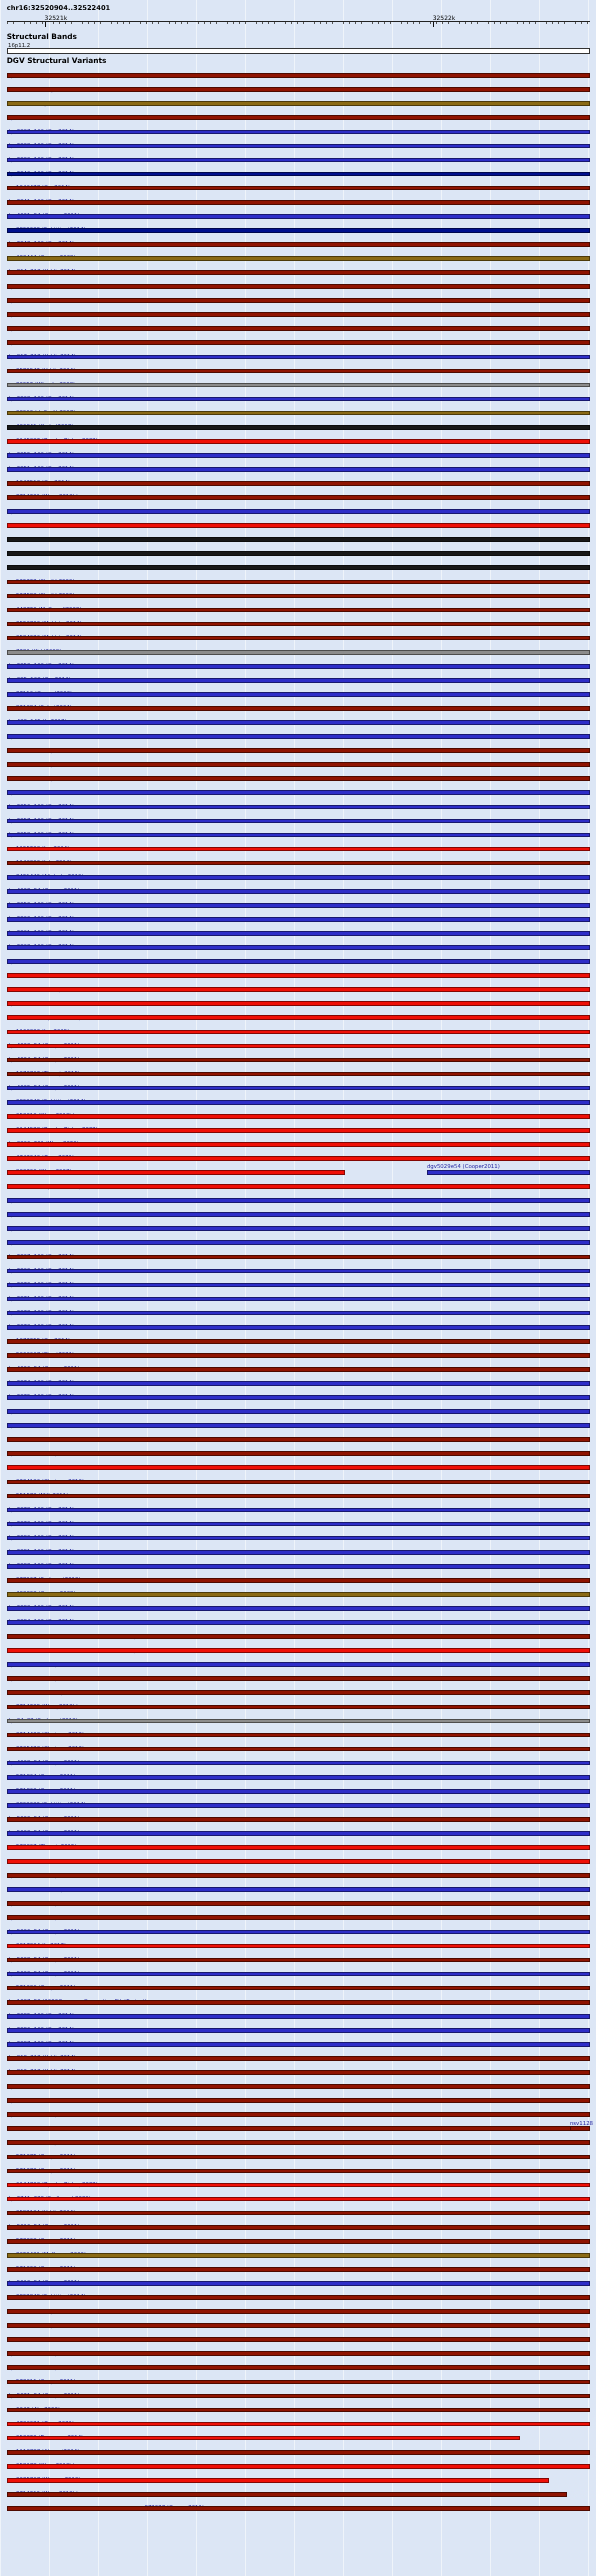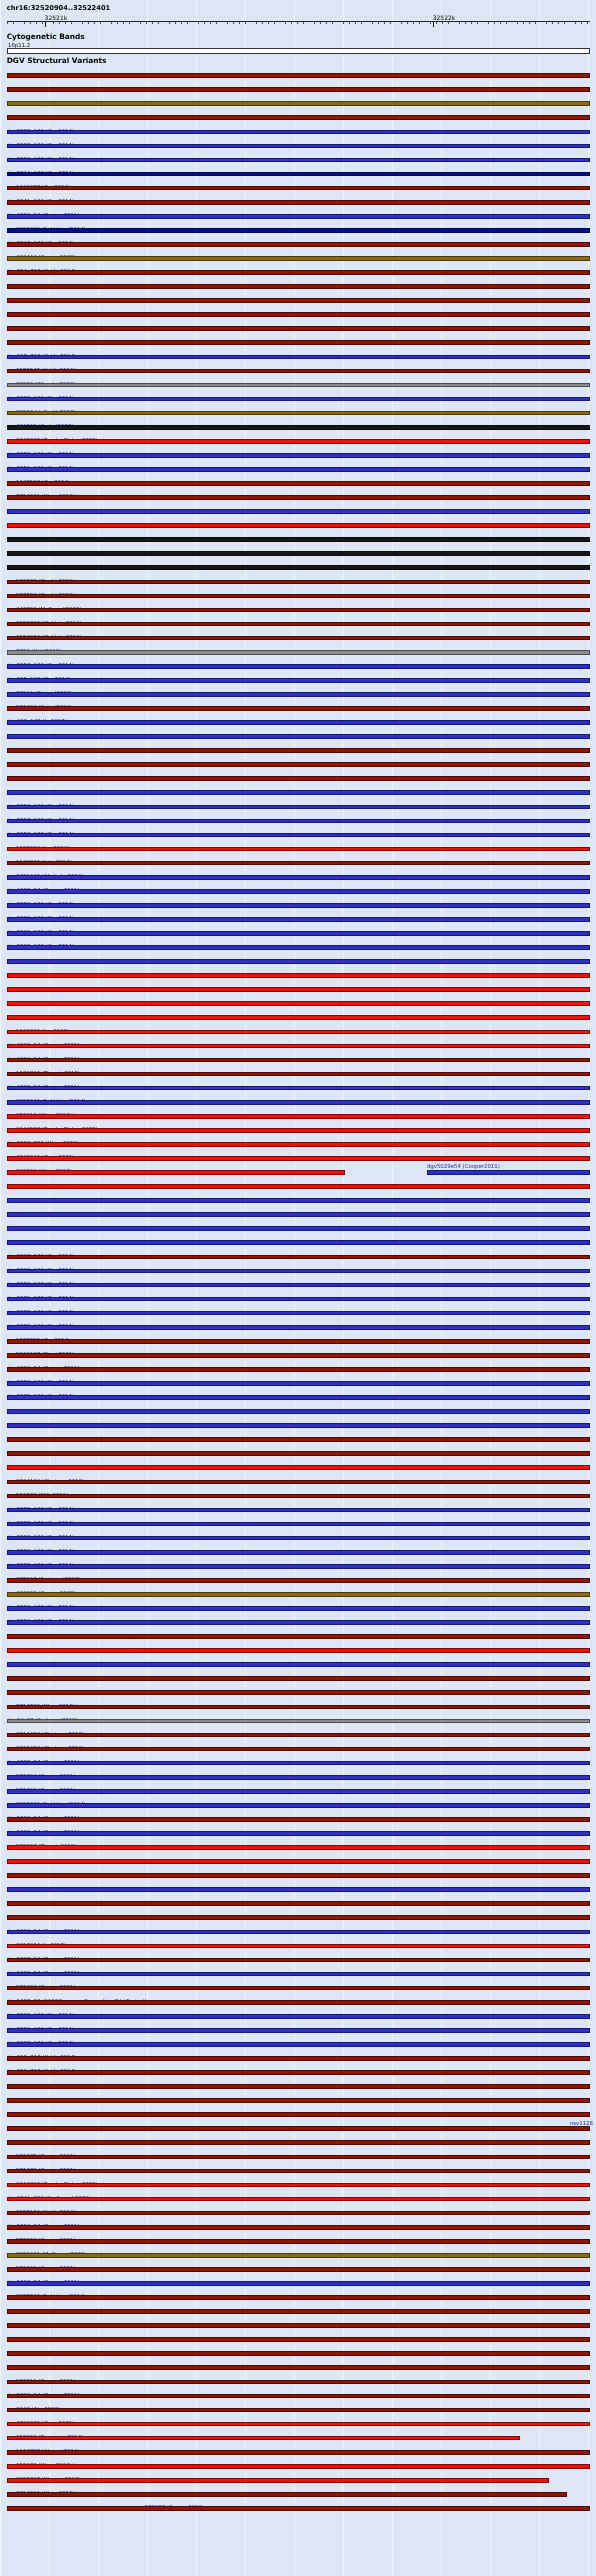--- a/index.html
+++ b/index.html
@@ -47,21 +47,21 @@
     <div class="ruler-labels">
         <span style="left: 6.5%;">32521k</span>
         <span style="left: 73%;">32522k</span>
       </div>
     <div class="ruler-line">
         <div class="major-tick" style="left: 6.5%;"></div>
         <div class="major-tick" style="left: 73%;"></div>
       </div>
   </div>
 
-  <div class="section-title">Cytogenetic Bands</div>
+  <div class="section-title">Structural Bands</div>
 
   <div class="band-label">16p11.2</div>
 
   <div class="band-box"></div>
 
   <div class="section-title">DGV Structural Variants</div>
 
   <div>
       <div class="vrow">
         <div class="labelline"><span class="vlabel">dgv50e163 (Vogler2010)</span></div>

